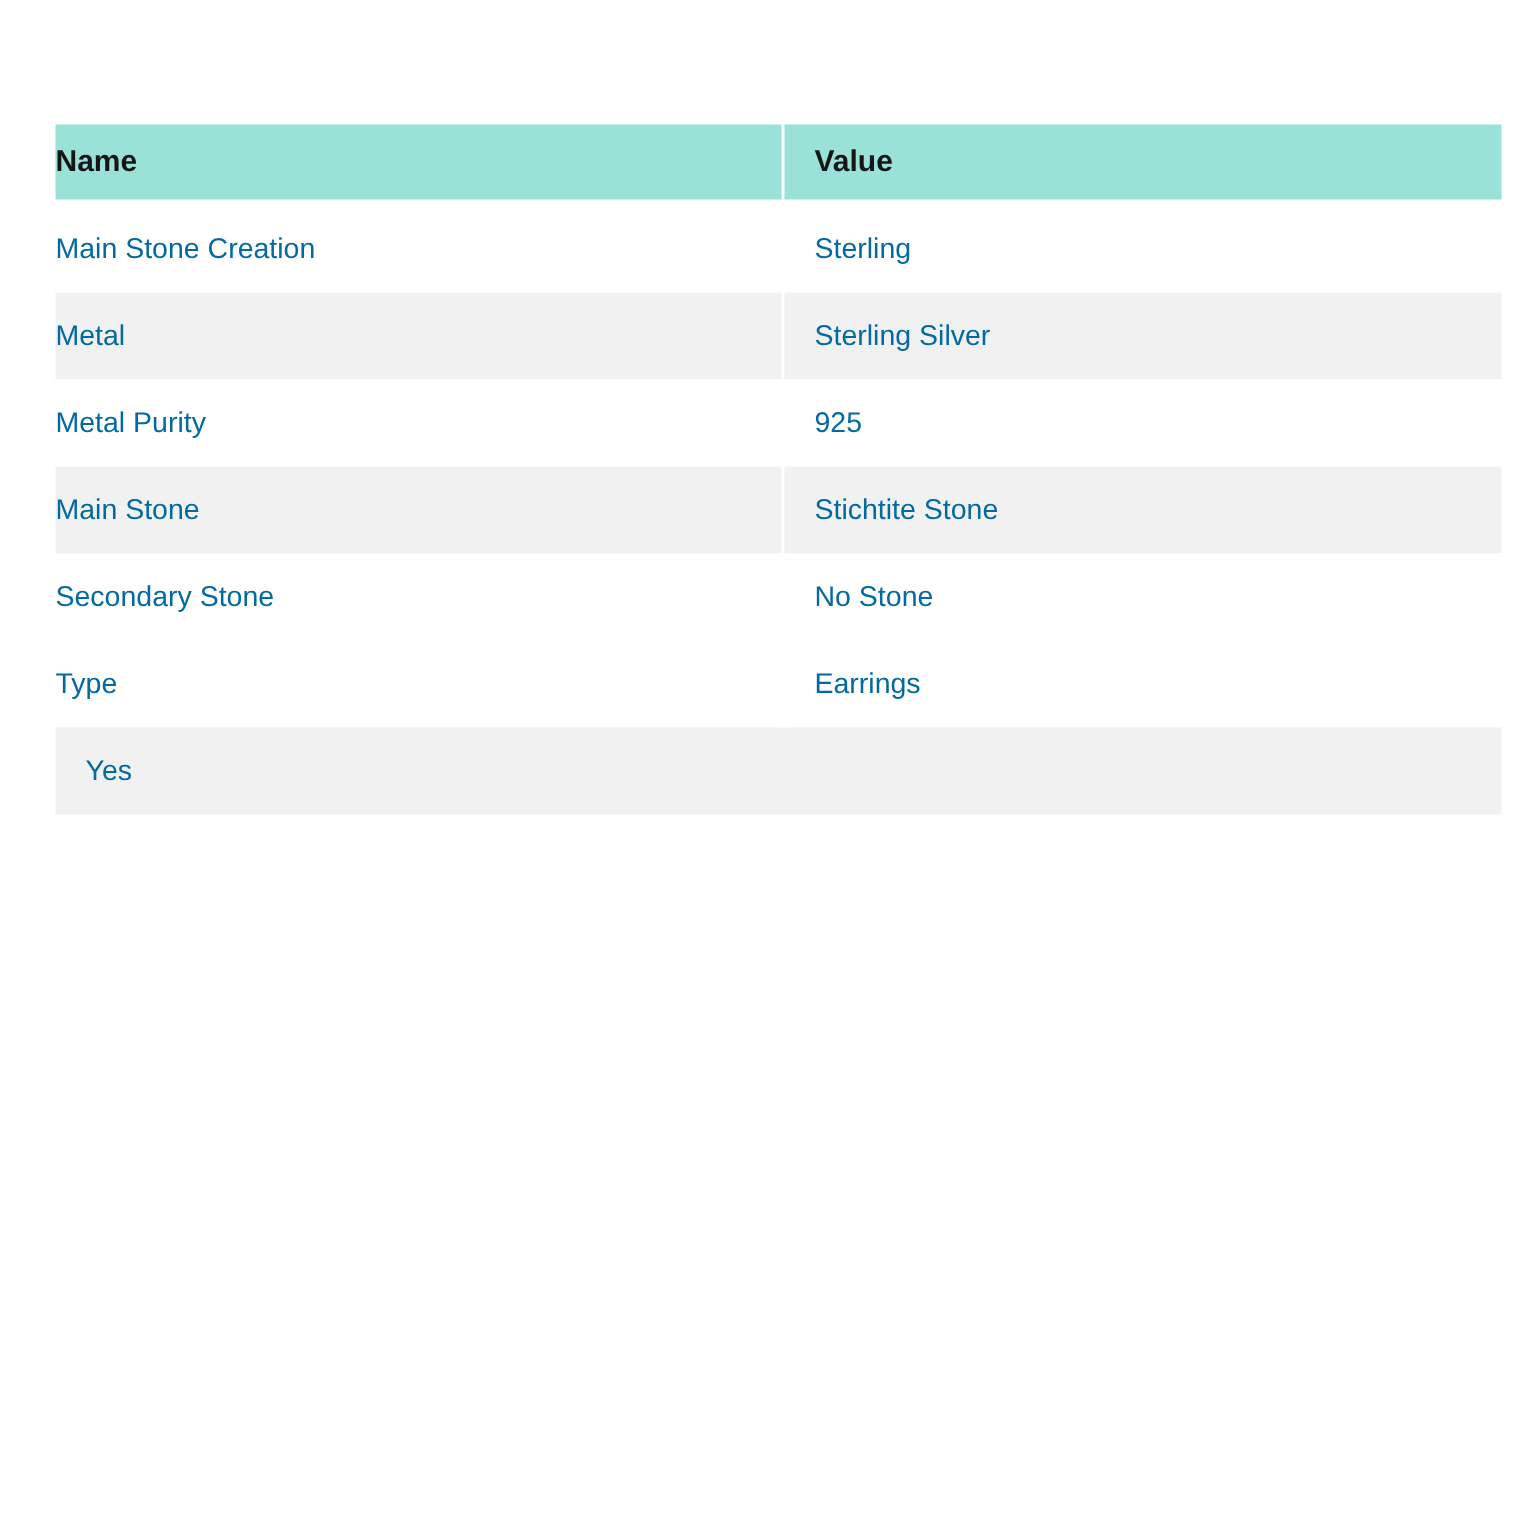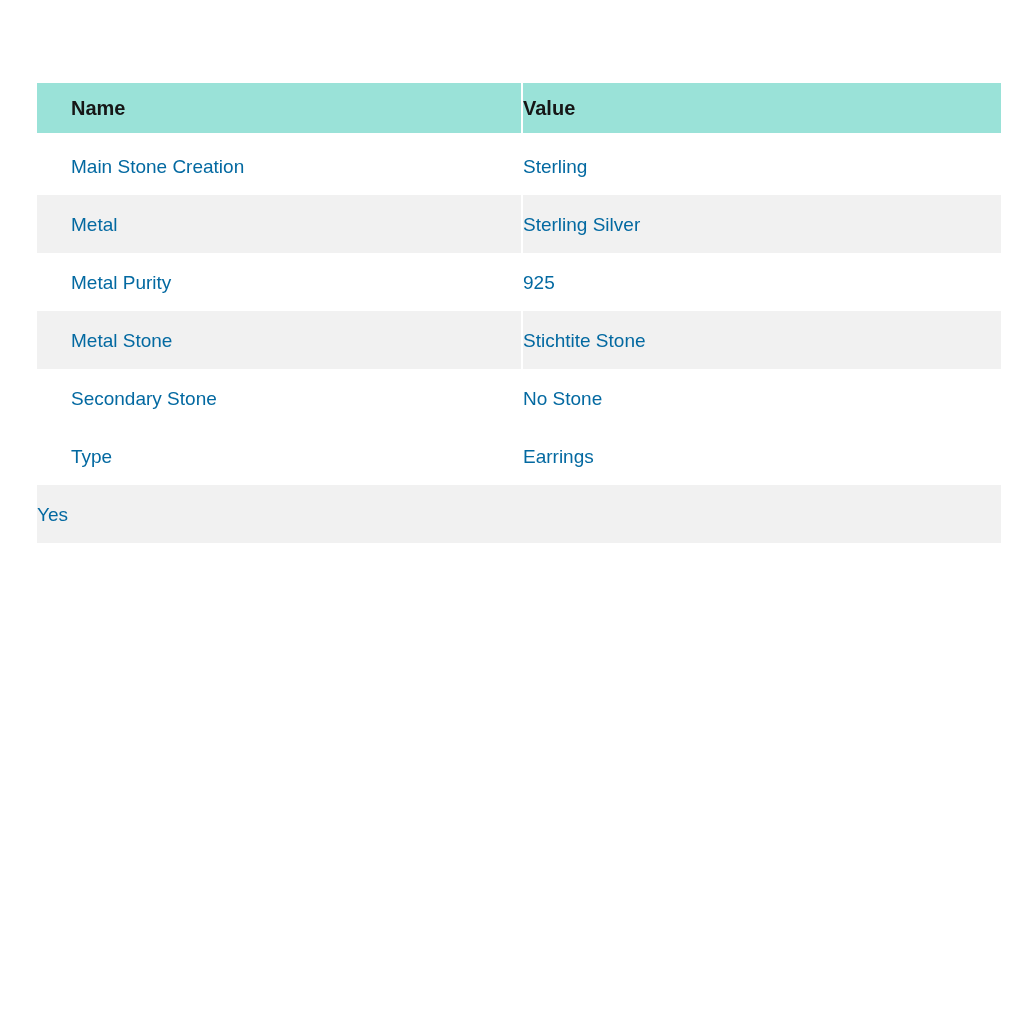--- a/index.html
+++ b/index.html
@@ -37,25 +37,25 @@
     align-items: center;
     box-sizing: border-box;
     color: #0369a1;
     font-size: 19px;
     line-height: 1;
     white-space: nowrap;
     overflow: hidden;
   }
   .c1 {
     width: 486px;
-    padding-left: 34px;
     border-right: 2px solid #ffffff;
   }
   .c2 {
     flex: 1;
+    padding-left: 20px;
   }
   .hrow .cell {
     font-size: 20px;
     font-weight: 600;
     color: #161616;
   }
 </style>
 </head>
 <body>
 
@@ -75,21 +75,21 @@
     <div class="cell c1">Metal</div>
     <div class="cell c2">Sterling Silver</div>
   </div>
 
   <div class="row">
     <div class="cell c1">Metal Purity</div>
     <div class="cell c2">925</div>
   </div>
 
   <div class="row alt">
-    <div class="cell c1">Metal Stone</div>
+    <div class="cell c1">Main Stone</div>
     <div class="cell c2">Stichtite Stone</div>
   </div>
 
   <div class="row">
     <div class="cell c1">Secondary Stone</div>
     <div class="cell c2">No Stone</div>
   </div>
 
 
   <div class="row">

